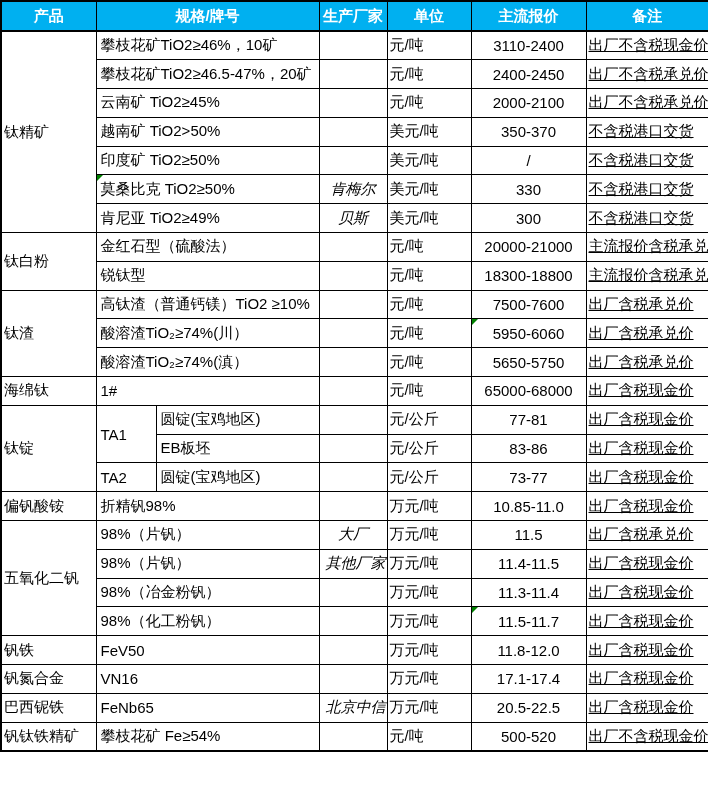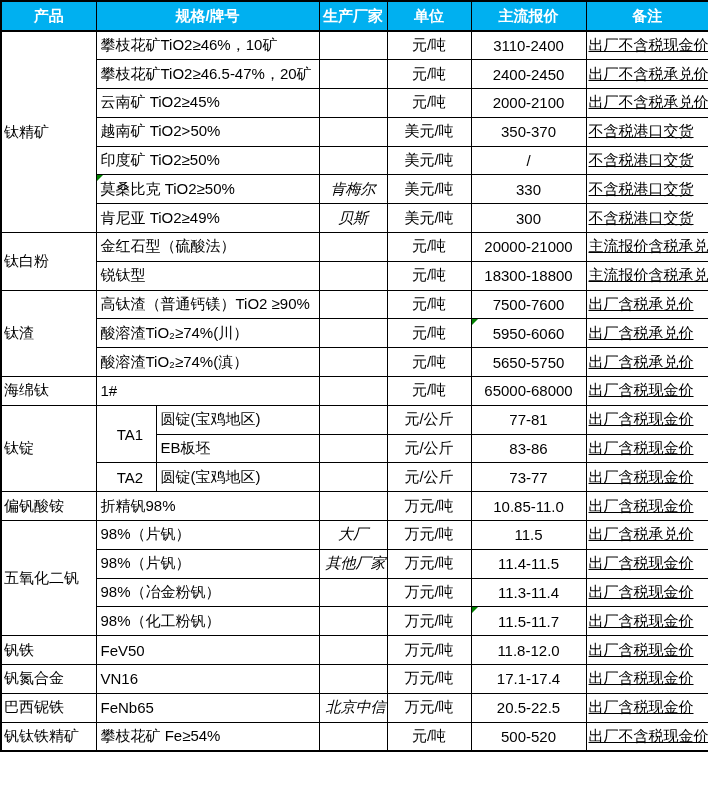--- a/index.html
+++ b/index.html
@@ -27,24 +27,24 @@
     background: var(--header-bg, #00B0F0);
     color: var(--header-text, #ffffff);
     font-weight: bold;
     height: 30px;
     text-align: center;
     border-bottom: 2px solid #000;
     font-size: 15px;
   }
   tbody td { height: 28.8px; }
   .c-product { padding: 0 2px; }
-  .c-grade   { text-align: center;  padding: 0 2px 0 10px; margin-left: 19px; }
+  .c-grade   { text-align: left;  padding: 0 2px 0 4px; margin-left: 19px; }
   .c-spec    { text-align: left;  padding: 0 1px 0 4px; margin-top: 44px; }
   .c-man     { text-align: center; padding: 0 6px; font-style: italic; }
-  .c-unit    { text-align: center; padding: 0 2px; }
+  .c-unit    { text-align: left; padding: 0 2px; }
   .c-price   { text-align: center; padding: 0 2px; }
   .c-note    { text-align: left;  padding: 0 1px 0 2px; text-decoration: underline; }
   td.flagged { position: relative; }
   .corner {
     position: absolute; top: 0; left: 0;
     width: 0; height: 0;
     border-top: 6px solid var(--marker-green, #008000);
     border-right: 6px solid transparent;
   }
 </style>
@@ -133,21 +133,21 @@
         </tr>
         <tr>
           <td class="c-spec" colspan="2">锐钛型</td>
           <td class="c-man"></td>
           <td class="c-unit">元/吨</td>
           <td class="c-price">18300-18800</td>
           <td class="c-note">主流报价含税承兑</td>
         </tr>
         <tr>
           <td class="c-product" rowspan="3">钛渣</td>
-          <td class="c-spec" colspan="2">高钛渣（普通钙镁）TiO2 ≥90%</td>
+          <td class="c-spec" colspan="2">高钛渣（普通钙镁）TiO2 ≥10%</td>
           <td class="c-man"></td>
           <td class="c-unit">元/吨</td>
           <td class="c-price">7500-7600</td>
           <td class="c-note">出厂含税承兑价</td>
         </tr>
         <tr>
           <td class="c-spec" colspan="2">酸溶渣TiO₂≥74%(川）</td>
           <td class="c-man"></td>
           <td class="c-unit">元/吨</td>
           <td class="c-price flagged">5950-6060<span class="corner"></span></td>

